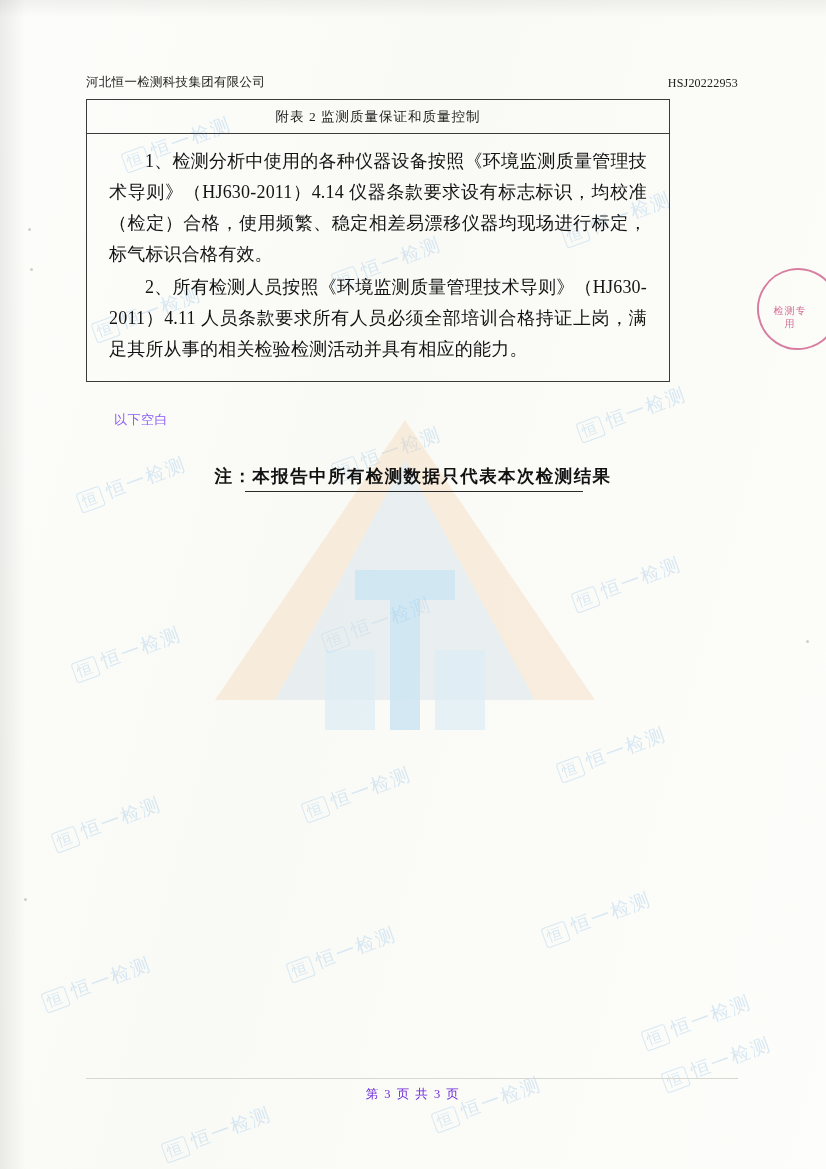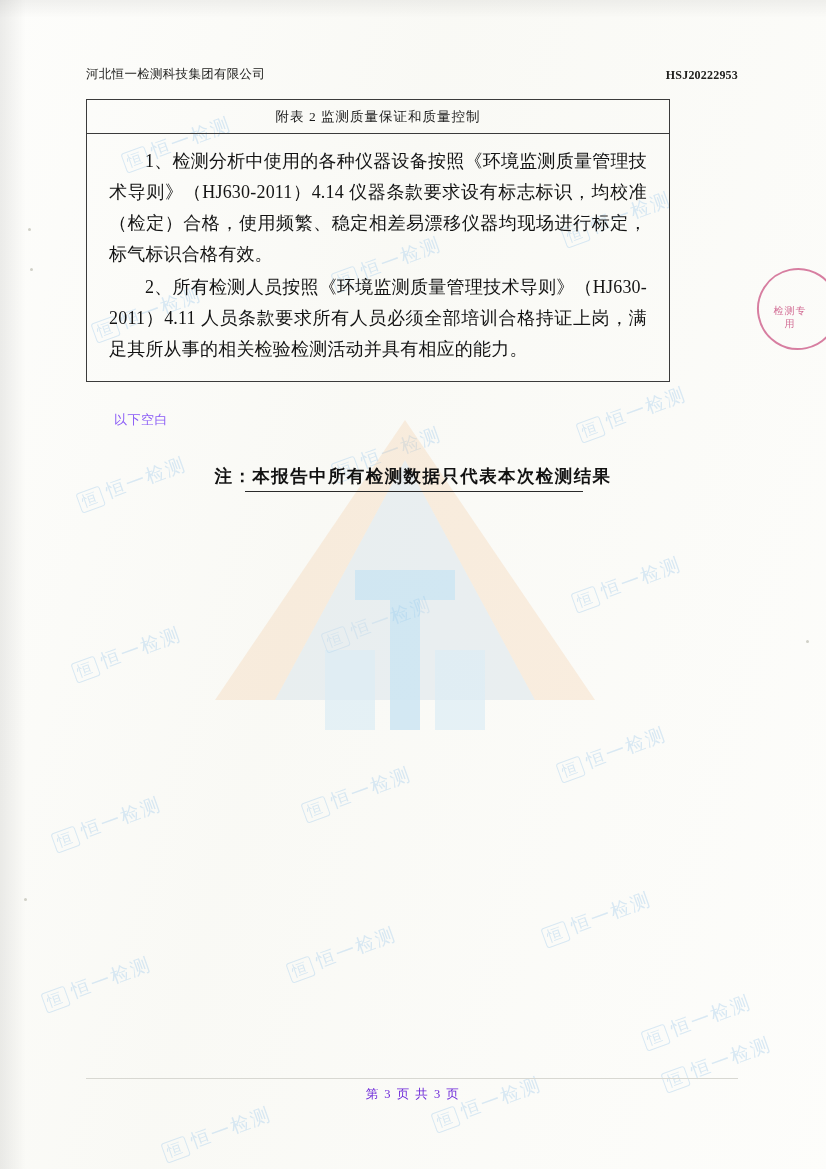--- a/index.html
+++ b/index.html
@@ -86,26 +86,26 @@
     width: 652px;
     display: flex;
     justify-content: space-between;
     align-items: flex-end;
     font-size: 12.5px;
     color: #20201e;
     letter-spacing: 0.3px;
   }
   .doc-header .company {
     font-family: "Liberation Serif", serif;
+    margin-top: 8px;
   }
   .doc-header .report-no {
     font-family: "Liberation Serif", serif;
     font-size: 12px;
     letter-spacing: 0.2px;
-    font-weight: bold;
   }
 
   
   .main-box {
     position: absolute;
     left: 86px;
     top: 99px;
     width: 584px;
     border: 1px solid #3b3b3b;
     box-sizing: border-box;

